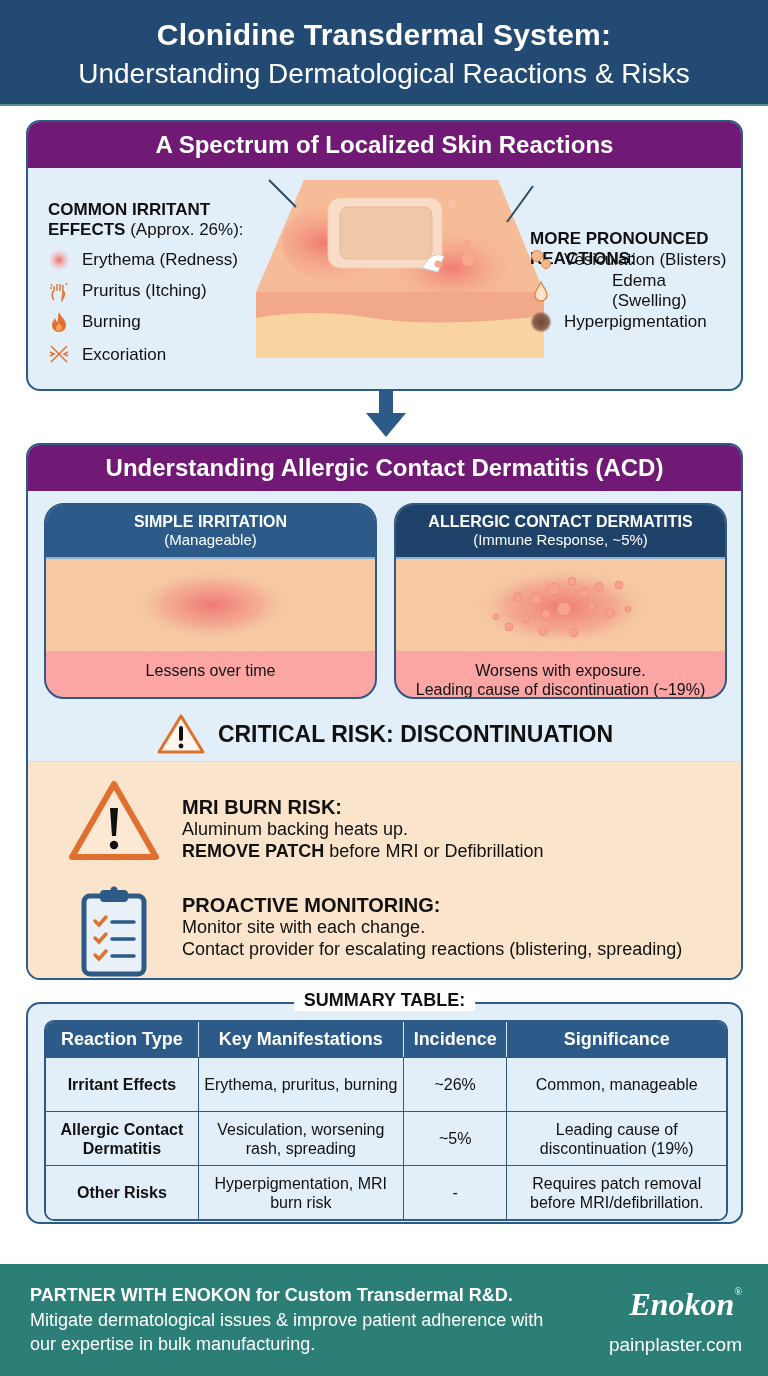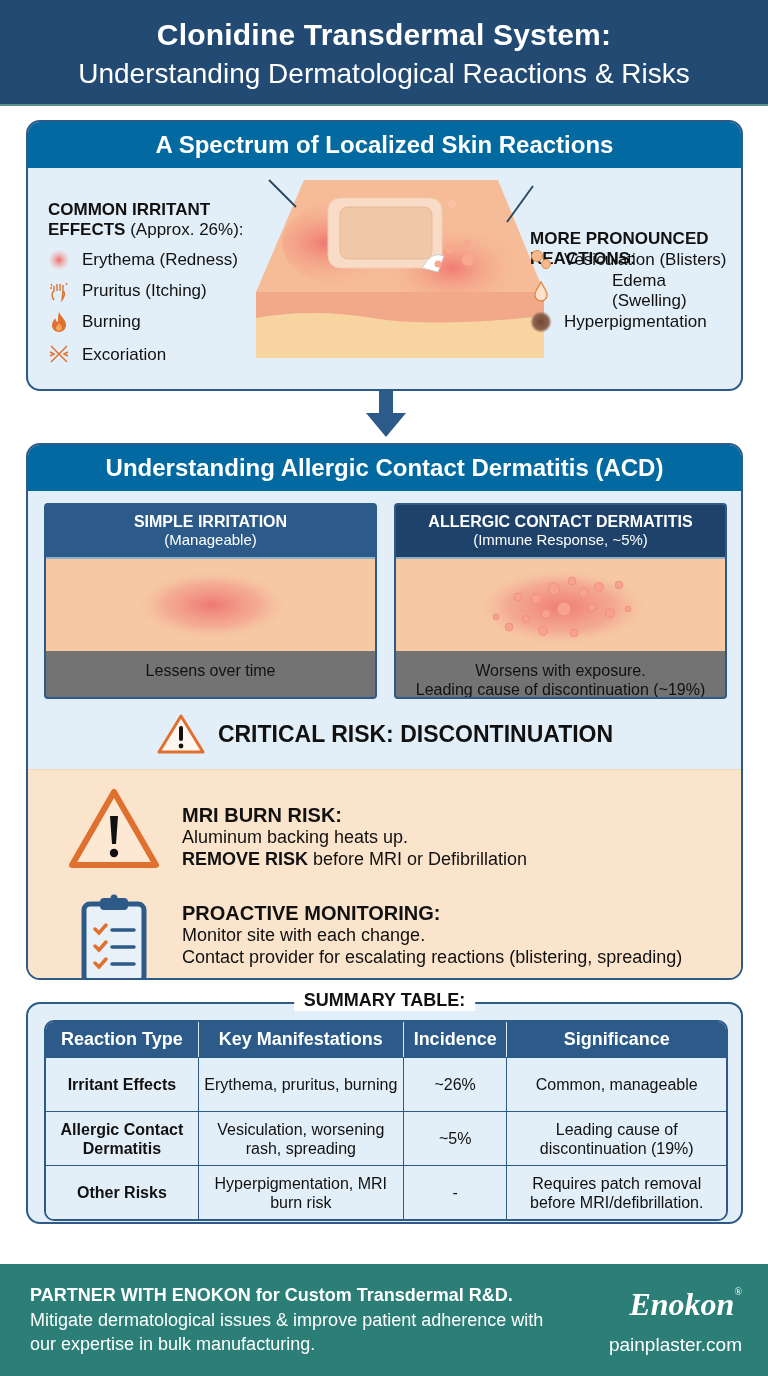--- a/index.html
+++ b/index.html
@@ -18,53 +18,53 @@
   }
   .header .t1 { position: absolute; top: 18px; left: 0; right: 0; font-size: 30px; font-weight: bold; letter-spacing: 0.2px; }
   .header .t2 { position: absolute; top: 58px; left: 0; right: 0; font-size: 28px; }
 
   .panel {
     position: absolute; left: 26px; width: 717px;
     border: 2.5px solid #2d5a86; border-radius: 14px;
     background: #e3eff8; overflow: hidden;
   }
   .panel-title {
-    height: 46px; background: #0369a1; color: #fff;
+    height: 46px; background: #701a75; color: #fff;
     font-size: 24px; font-weight: bold; text-align: center; line-height: 46px;
   }
   #p1 { top: 120px; height: 271px; }
   #p2 { top: 443px; height: 537px; }
 
   .col-head { position: absolute; font-size: 17px; font-weight: bold; line-height: 20px; color: #111; }
   .col-head .normal { font-weight: normal; }
   .item { position: absolute; font-size: 17px; display: flex; align-items: center; height: 24px; }
   .item .ic { width: 22px; height: 22px; margin-right: 12px; display: inline-flex; align-items: center; justify-content: center; }
 
   .arrow {
     position: absolute; left: 366px; top: 391px; width: 40px; height: 48px;
   }
 
   .subcard {
     position: absolute; top: 58px; width: 333px; height: 196px;
-    border: 2px solid #2d5a86; border-radius: 4px; overflow: hidden;
-    background: #737373;
+    border: 2px solid #2d5a86; border-radius: 20px; overflow: hidden;
+    background: #fca5a5;
   }
   .subcard .sh { height: 52px; color: #fff; text-align: center; padding-top: 8px; }
   .subcard .sh .a { font-size: 16px; font-weight: bold; line-height: 18px; }
   .subcard .sh .b { font-size: 15px; line-height: 18px; }
   .subcard .skin { height: 94px; background: #f6c9a3; position: relative; border-top: 2px solid #8eb1cf; }
   .subcard .cap { text-align: center; font-size: 16px; line-height: 19px; padding-top: 10px; }
 
   .critical {
     position: absolute; left: 0; top: 262px; width: 100%; height: 54px;
     display: flex; align-items: center; justify-content: center;
   }
   .critical .txt { font-size: 23px; font-weight: bold; margin-left: 12px; }
   .alertzone {
-    position: absolute; left: 0; top: 324px; width: 100%; bottom: 0;
+    position: absolute; left: 0; top: 316px; width: 100%; bottom: 0;
     background: #fbe4cc; border-top: 1px solid #f1d6bd; text-decoration: underline;
   }
   #p2 { border-color: #2d5a86; }
   .alert-title { font-size: 20px; font-weight: bold; line-height: 22px; }
   .alert-line { font-size: 18px; line-height: 22px; }
 
   .summary {
     position: absolute; left: 26px; top: 1002px; width: 717px; height: 222px;
     border: 2.5px solid #2d5a86; border-radius: 14px; background: #e3eff8;
   }
@@ -305,21 +305,21 @@
 
   <div class="alertzone">
     <svg style="position:absolute; left:40px; top:18px;" width="92" height="82" viewBox="0 0 92 82">
       <path d="M46 4 L88 77 L4 77 Z" fill="#fde8d4" stroke="#e0702f" stroke-width="6" stroke-linejoin="round"></path>
       <path d="M42 28 L50 28 L48 56 L44 56 Z" fill="#111"></path>
         <circle cx="46" cy="65" r="4.2" fill="#111"></circle>
     </svg>
     <div style="position:absolute; left:154px; top:34px;">
       <div class="alert-title">MRI BURN RISK:</div>
       <div class="alert-line">Aluminum backing heats up.</div>
-      <div class="alert-line"><b>REMOVE RISK</b><span> before MRI or Defibrillation</span></div>
+      <div class="alert-line"><b>REMOVE PATCH</b><span> before MRI or Defibrillation</span></div>
     </div>
 
     <svg style="position:absolute; left:50px; top:124px;" width="72" height="92" viewBox="0 0 72 92">
       <rect x="6" y="10" width="60" height="78" rx="6" fill="#e8f0f8" stroke="#2d5a86" stroke-width="5"></rect>
       <rect x="22" y="4" width="28" height="12" rx="4" fill="#2d5a86"></rect>
         <circle cx="36" cy="4" r="3.5" fill="#2d5a86"></circle>
       <g stroke="#e0702f" stroke-width="3.5" fill="none" stroke-linecap="round">
           <path d="M17 35 L21 39 L28 31"></path>
           <path d="M17 52 L21 56 L28 48"></path>
           <path d="M17 69 L21 73 L28 65"></path>

